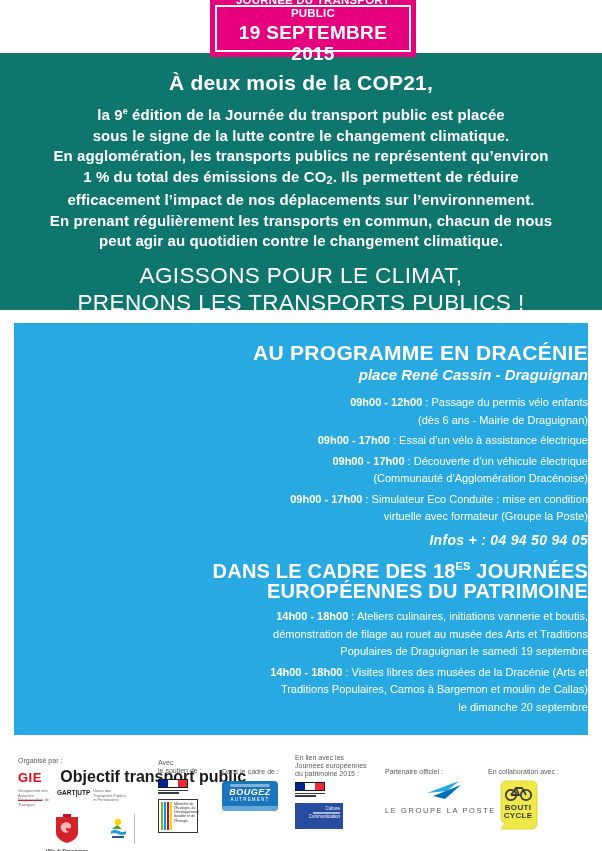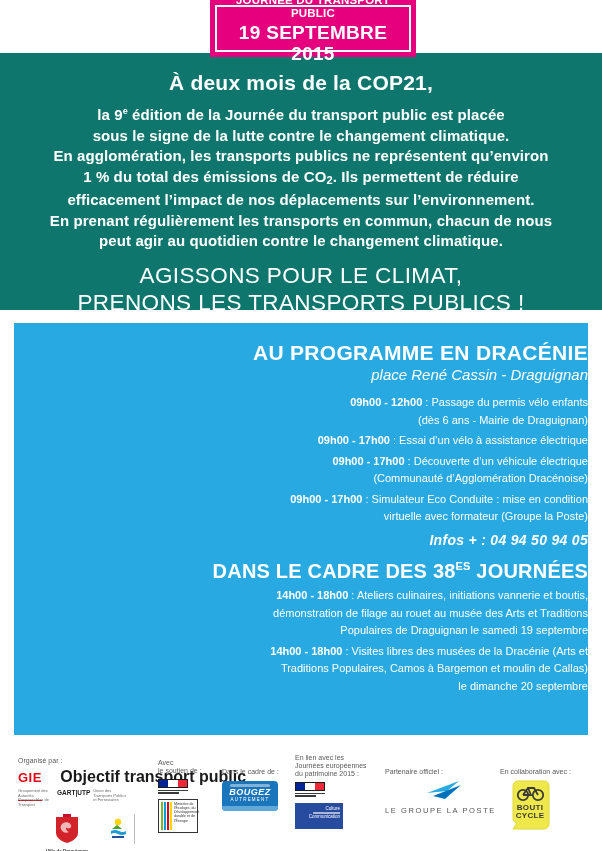--- a/index.html
+++ b/index.html
@@ -37,21 +37,21 @@
   .hero-lines sub { font-size:11px; vertical-align:-2px; }
   .slogan { margin-top:10px; font-size:22.5px; font-weight:normal; line-height:27px; letter-spacing:.4px; }
   .sl { display:block; }
 
   
   .band-blue {
     margin:13px 14px 0 14px; height:412px; background:#29A9E1; color:#fff;
     text-align:right; padding-top:18px; overflow:hidden;
   }
   .blue-title { font-size:21px; font-weight:bold; line-height:24px; letter-spacing:.3px; }
-  .blue-subtitle { font-size:15px; font-weight:normal; font-style:italic; line-height:20px; margin-bottom:9px; }
+  .blue-subtitle { font-size:15px; font-weight:bold; font-style:italic; line-height:20px; margin-bottom:9px; }
   .item { font-size:11px; line-height:17.5px; margin-bottom:3px; }
   .item .time { font-weight:bold; }
   .iline { display:block; }
   .infos { font-size:14px; font-weight:bold; font-style:italic; letter-spacing:.3px; margin-top:5px; line-height:18px;padding-left:16px; }
   .blue-h2 { font-size:20px; font-weight:bold; line-height:21px; letter-spacing:.2px; margin-top:7px; margin-bottom:6px; }
   .blue-h2 .block { display:block; }
   .blue-h2 sup { font-size:11px; vertical-align:super; }
 
   
   .footer { position:absolute; left:0; top:735px; width:602px; height:116px; background:#fff; }
@@ -106,21 +106,21 @@
   .culture-box { margin-top:6px; width:48px; height:26px; background:#274B9F; color:#fff; text-align:right; padding:3px 3px 0 0; }
   .culture-l { font-size:4.5px; line-height:5.5px; }
   .culture-bar { height:1.5px; background:rgba(255,255,255,.6); width:60%; margin:1px 0 0 auto; }
 
   
   .g-poste { left:385px; top:33px; width:100px; }
   .poste-glyph { margin:4px 0 2px 40px; }
   .poste-label { font-size:7.5px; letter-spacing:1.6px; color:#575756; white-space:nowrap; }
 
   
-  .g-bouti { left:500px; top:33px; width:80px; }
+  .g-bouti { left:488px; top:33px; width:80px; }
   .bouti-logo { position:relative; width:40px; height:50px; margin-top:4px; margin-left:10px; }
   .bouti-shape { position:absolute; inset:0; }
   .bouti-text { position:absolute; left:0; right:0; top:24px; text-align:center; color:#3A3A39; font-weight:bold; font-size:8px; line-height:8px; letter-spacing:.3px; }
 </style>
 </head>
 <body>
 
 <div class="page">
 
   <div class="badge">
@@ -165,21 +165,22 @@
       <span class="iline">(Communauté d’Agglomération Dracénoise)</span>
     </div>
     <div class="item">
       <span class="time">09h00 - 17h00</span><span> : </span><span>Simulateur Eco Conduite : mise en condition</span>
       <span class="iline">virtuelle avec formateur (Groupe la Poste)</span>
     </div>
 
     <div class="infos">Infos + : 04 94 50 94 05</div>
 
     <h2 class="blue-h2">
-      <span>DANS LE CADRE DES 38</span><sup>ES</sup><span> JOURNÉES</span>
+      <span>DANS LE CADRE DES 18</span><sup>ES</sup><span> JOURNÉES</span>
+      <span class="block">EUROPÉENNES DU PATRIMOINE</span>
     </h2>
 
     <div class="item">
       <span class="time">14h00 - 18h00</span><span> : </span><span>Ateliers culinaires, initiations vannerie et boutis,</span>
       <span class="iline">démonstration de filage au rouet au musée des Arts et Traditions</span>
       <span class="iline">Populaires de Draguignan le samedi 19 septembre</span>
     </div>
     <div class="item">
       <span class="time">14h00 - 18h00</span><span> : </span><span>Visites libres des musées de la Dracénie (Arts et</span>
       <span class="iline">Traditions Populaires, Camos à Bargemon et moulin de Callas)</span>

